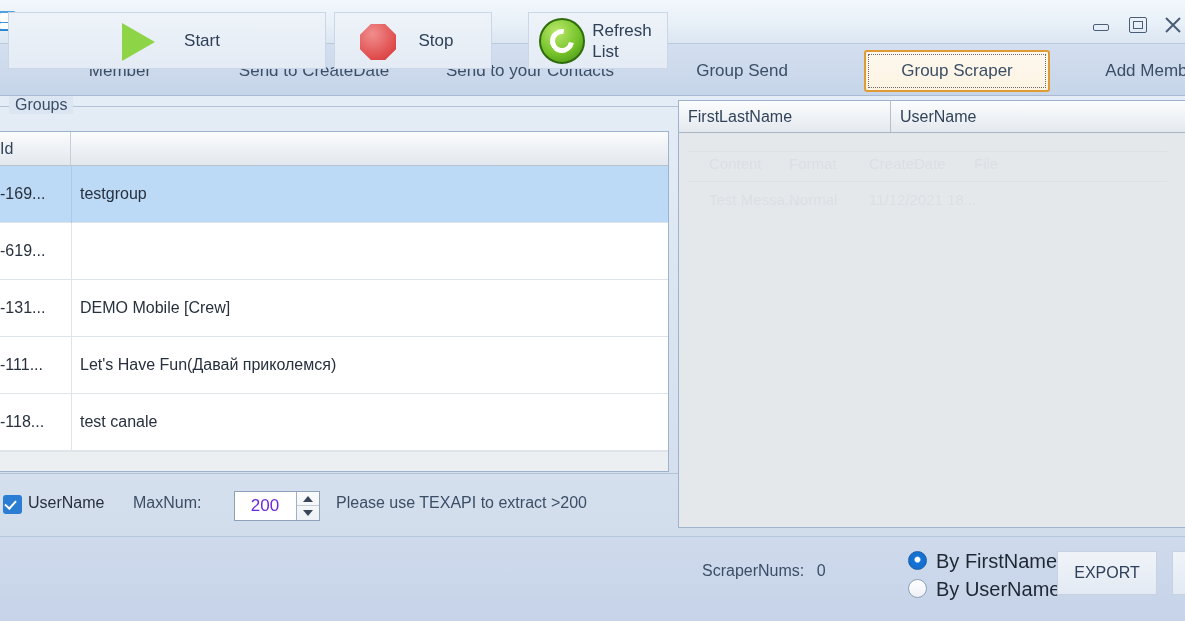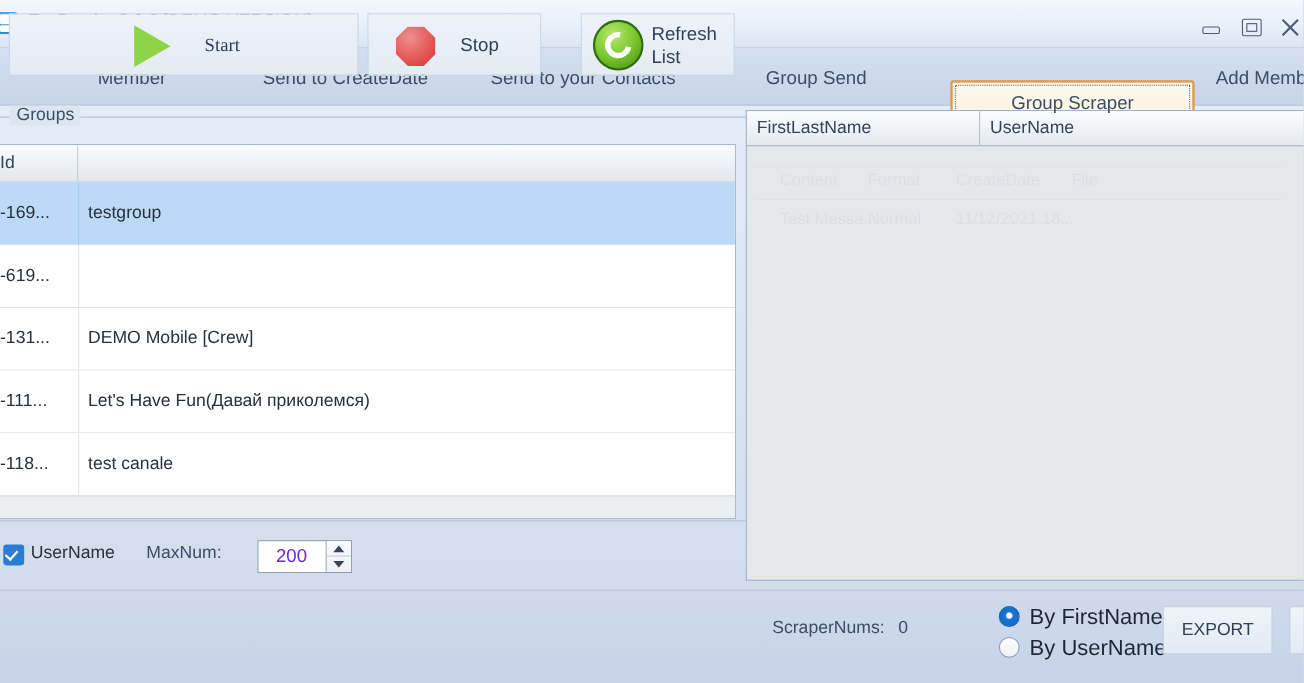--- a/index.html
+++ b/index.html
@@ -313,21 +313,21 @@
     </div>
   <div class="tab" style="left:215px;width:198px;">
       <span>Send to CreateDate</span>
     </div>
   <div class="tab" style="left:420px;width:220px;">
       <span>Send to your Contacts</span>
     </div>
   <div class="tab" style="left:663px;width:158px;">
       <span>Group Send</span>
     </div>
-  <div class="tab selected" style="left:864px;width:222px;top:50px;height:42px;margin-top:23px;">
+  <div class="tab selected" style="left:864px;width:186px;top:50px;height:42px;">
     <div class="focusring"></div>
     <span style="position:relative;z-index:2;">Group Scraper</span>
   </div>
   <div class="tab" style="left:1074px;width:160px;">
       <span>Add Member</span>
     </div>
 
   <div class="groupbox">
     <div class="groupbox-title">Groups</div>
   </div>
@@ -395,27 +395,28 @@
       <div class="spin-val">200</div>
       <div class="spin-btns">
         <div class="up">
             <div class="arrow-up"></div>
           </div>
         <div class="dn">
             <div class="arrow-dn"></div>
           </div>
       </div>
     </div>
+    <div class="hint">Please use TEXAPI to extract &gt;200</div>
   </div>
 
   <div class="bottombar"></div>
 
   <div class="bigbtn" style="left:8px;width:318px;">
     <div class="play" style="left:113px;top:10px;"></div>
-    <span class="lbl" style="margin-left:70px;font-family:Liberation Serif, serif;">Start</span>
+    <span class="lbl" style="margin-left:70px;">Start</span>
   </div>
 
   <div class="bigbtn" style="left:334px;width:158px;">
     <div class="octa" style="left:25px;top:11px;"></div>
     <span class="lbl" style="margin-left:46px;">Stop</span>
   </div>
 
   <div class="bigbtn" style="left:528px;width:140px;">
     <div class="refresh-ic" style="left:10px;top:5px;">
         <div class="ring"></div>

